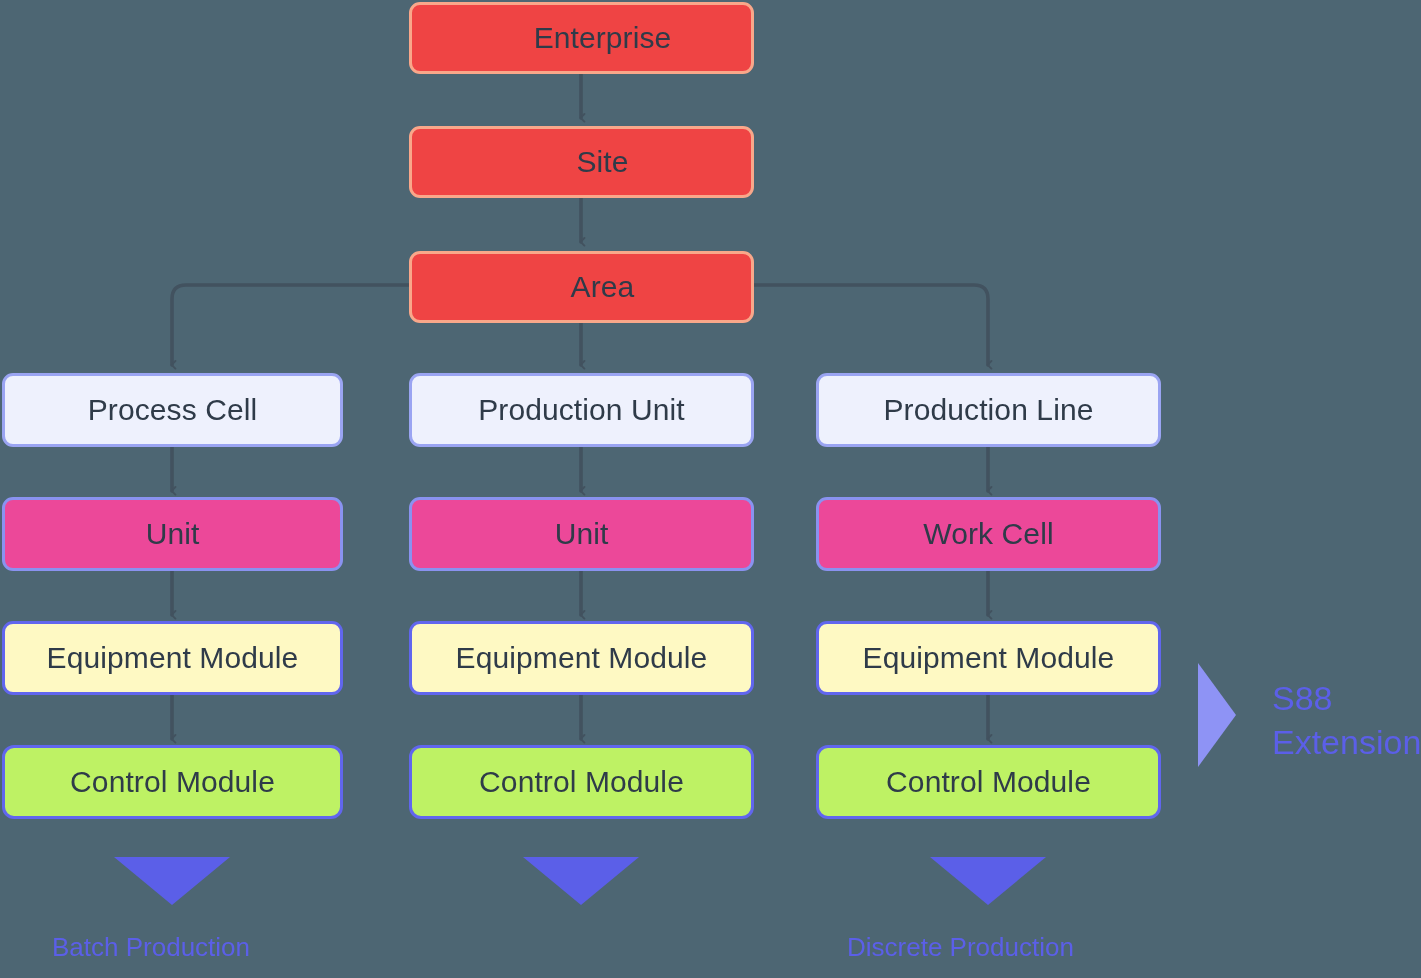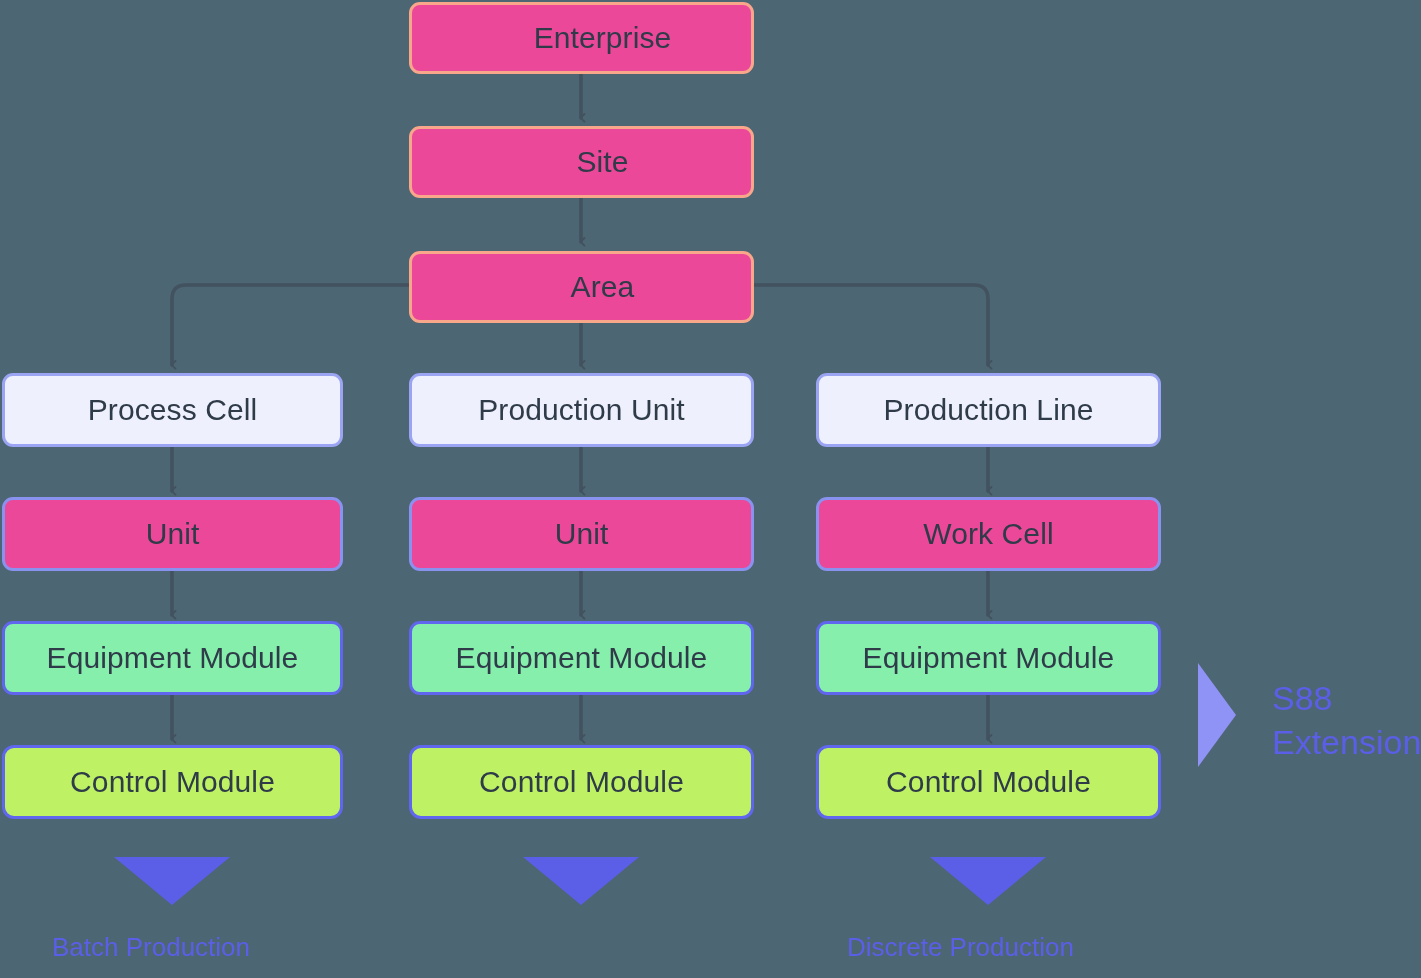--- a/index.html
+++ b/index.html
@@ -35,34 +35,34 @@
     color: #2e3a४6;
     color: #2f3b49;
     font-size: 30px;
     letter-spacing: 0.1px;
     white-space: nowrap;
     z-index: 2;
   }
   .node.lvl-enterprise,
   .node.lvl-site,
   .node.lvl-area {
-    background: #ec4899;
+    background: #ef4444;
     border-color: #f9a78a;
     padding-left: 42px;
   }
   .node.lvl-1 {
     background: #eef1fd;
     border-color: #9aa4f2;
   }
   .node.lvl-2 {
     background: #ec4899;
     border-color: #8a92f0;
   }
   .node.lvl-3 {
-    background: #86efac;
+    background: #fef9c3;
     border-color: #6166ee;
   }
   .node.lvl-4 {
     background: #bef264;
     border-color: #6166ee;
     border-radius: 12px;
   }
 
   .tri-down {
     position: absolute;

